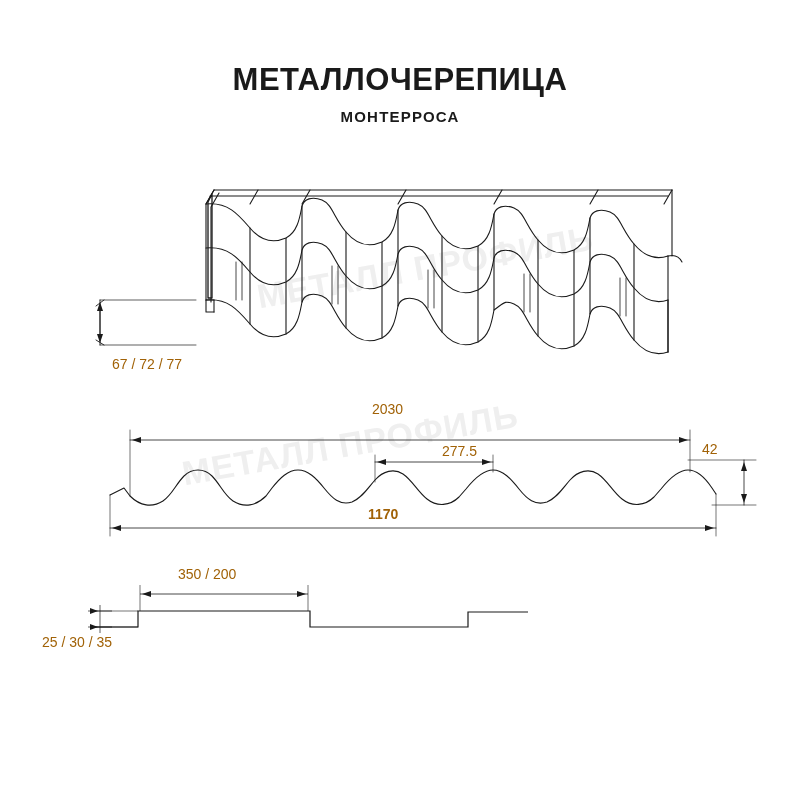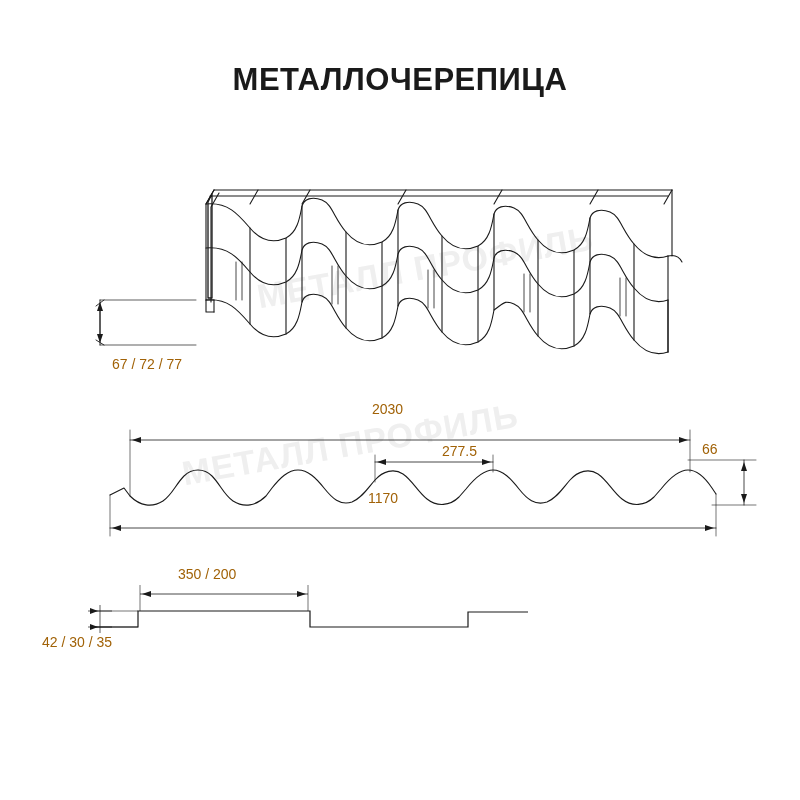--- a/index.html
+++ b/index.html
@@ -73,20 +73,21 @@
 
   <div class="wm" style="left:255px; top:248px; transform: rotate(-10deg);">
     <span class="wm-text">МЕТАЛЛ ПРОФИЛЬ</span>
   </div>
   <div class="wm" style="left:180px; top:425px; transform: rotate(-10deg);">
     <span class="wm-text">МЕТАЛЛ ПРОФИЛЬ</span>
   </div>
 
   <div class="title-block">
     <div class="title-main">МЕТАЛЛОЧЕРЕПИЦА</div>
+    <div class="title-sub">МОНТЕРРОСА</div>
   </div>
 
   <svg class="drawing" width="800" height="400" viewBox="0 0 800 400" style="left:0; top:0;">
     <g fill="none" stroke="#1a1a1a" stroke-width="1.1" stroke-linejoin="round" stroke-linecap="round">
 
       <path d="M214 190 L672 190"></path>
       <path d="M210 196 L668 196"></path>
 
       <path d="M214 190 L206 204 L206 300 L214 300"></path>
       <path d="M219 193 L211 207 L211 302"></path>
@@ -268,22 +269,22 @@
       <polygon points="112,128 121,125 121,131"></polygon>
       <polygon points="714,128 705,125 705,131"></polygon>
 
       <polygon points="744,62 741,71 747,71"></polygon>
       <polygon points="744,103 741,94 747,94"></polygon>
     </g>
   </svg>
 
   <div class="dim-label" style="left:372px; top:401px;">2030</div>
   <div class="dim-label" style="left:442px; top:443px;">277.5</div>
-  <div class="dim-label" style="left:368px; top:490px;">1170</div>
-  <div class="dim-label" style="left:702px; top:441px;">66</div>
+  <div class="dim-label" style="left:368px; top:506px;font-weight:bold;">1170</div>
+  <div class="dim-label" style="left:702px; top:441px;">42</div>
 
   <svg class="drawing" width="800" height="140" viewBox="0 0 800 140" style="left:0; top:555px;">
     <g fill="none" stroke="#1a1a1a" stroke-width="1.2" stroke-linejoin="miter" stroke-linecap="butt">
 
       <path d="M95 72
                L138 72
                L138 56
                L310 56
                L310 72
                L468 72
@@ -304,15 +305,15 @@
 
       <polygon points="142,39 151,36 151,42"></polygon>
       <polygon points="306,39 297,36 297,42"></polygon>
 
       <polygon points="98,56 90,53 90,59"></polygon>
       <polygon points="98,72 90,69 90,75"></polygon>
     </g>
   </svg>
 
   <div class="dim-label" style="left:178px; top:566px;">350 / 200</div>
-  <div class="dim-label" style="left:42px; top:634px;">42 / 30 / 35</div>
+  <div class="dim-label" style="left:42px; top:634px;">25 / 30 / 35</div>
 
 </div>
 
 </body></html>

